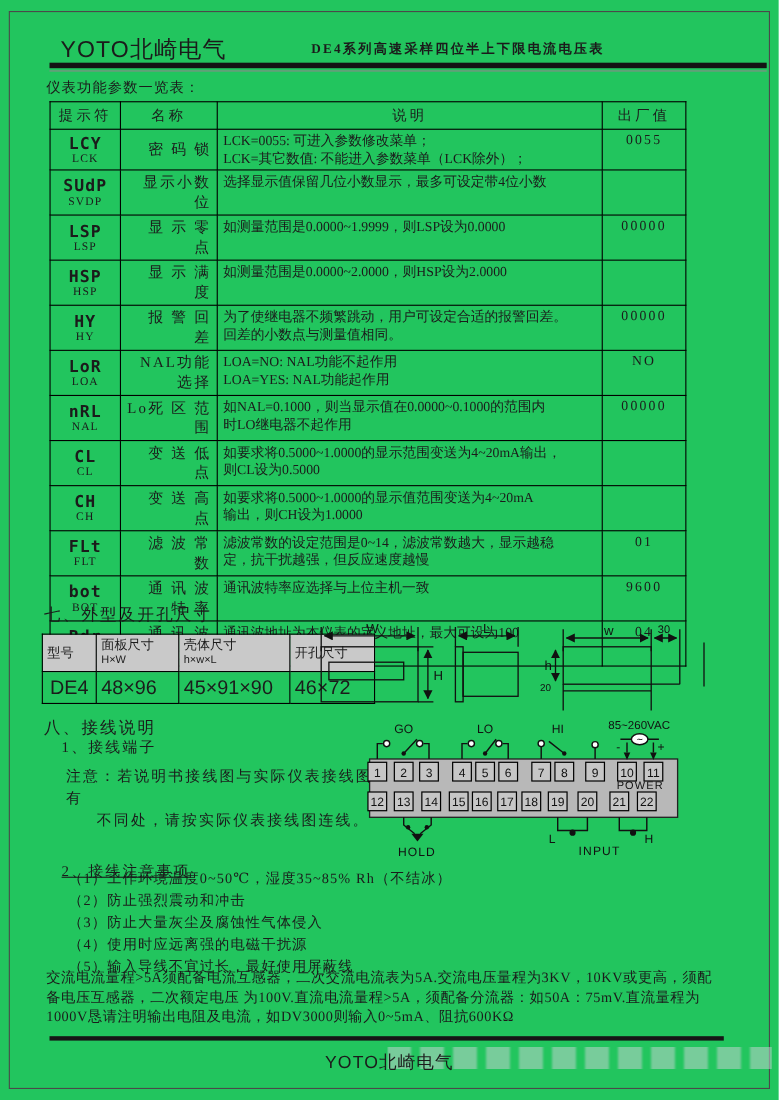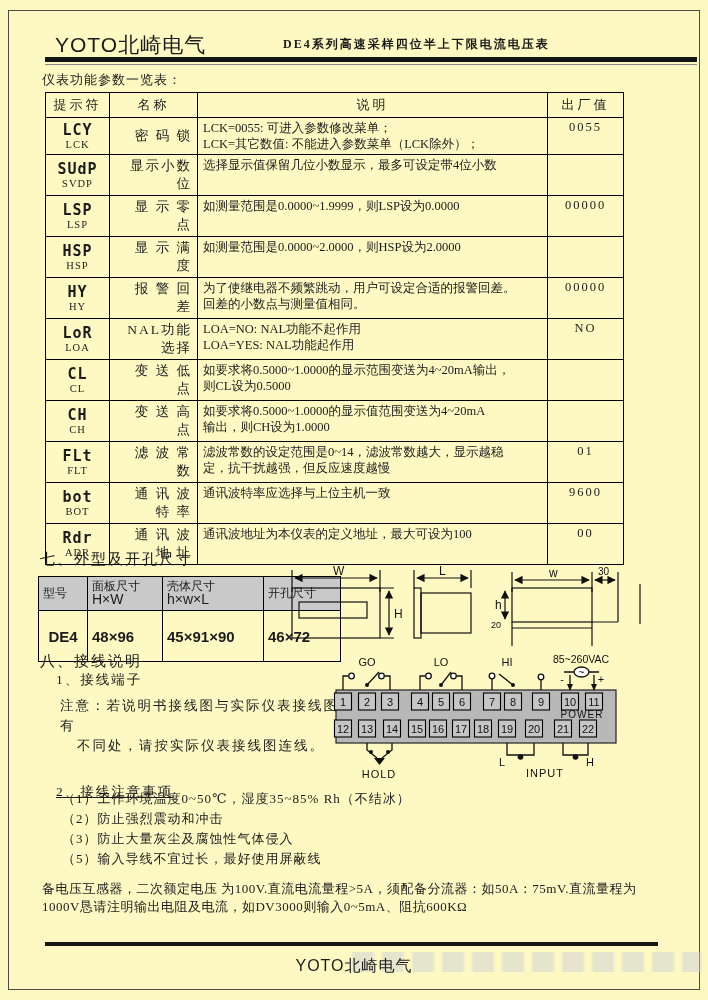--- a/index.html
+++ b/index.html
@@ -1,16 +1,16 @@
 <!DOCTYPE html>
 <html><head>
 <meta charset="utf-8">
 <style>
   html,body{margin:0;padding:0;background:#ffffff;}
-  .page{position:relative;width:708px;height:1000px;background:#fef9c3;overflow:hidden;
+  .page{position:relative;width:708px;height:1000px;background:#22c55e;overflow:hidden;
         font-family:"Liberation Serif","DejaVu Serif",serif;color:#1b1b1b;}
   .abs{position:absolute;}
   .page-border{left:8px;top:10px;width:690px;height:978px;border:1px solid #4a4a4a;}
 
   
   .brand{left:55px;top:31px;font-size:21px;letter-spacing:1px;}
   .brand .latin{font-family:"Liberation Sans","DejaVu Sans",sans-serif;}
   .doc-title{left:283px;top:36px;width:414px;font-size:12px;font-weight:bold;letter-spacing:2px;white-space:nowrap;}
   .rule-thick{left:45px;top:57px;width:652px;height:5px;background:#141414;}
   .rule-thin{left:45px;top:64px;width:652px;height:1px;background:#8a8a8a;}
@@ -28,31 +28,31 @@
   .code{font-size:10.5px;letter-spacing:1px;margin-top:1px;}
   .c-name{text-align:right;vertical-align:middle;font-size:13.5px;letter-spacing:2px;}
   .c-desc{vertical-align:top;font-size:12.5px;line-height:16px;}
   .c-fac{vertical-align:top;text-align:center;font-size:12.5px;letter-spacing:2px;padding-top:8px;}
 
   
   .sec-heading{font-size:15px;letter-spacing:2px;}
   .dims{left:38px;top:576px;}
   .dims th,.dims td{border:1px solid #000;text-align:left;}
   .dims th{background:#c9c9c9;font-weight:normal;font-size:12px;line-height:13px;padding:3px 4px;}
-  .dims th .sub{font-size:14px;font-family:"Liberation Sans","DejaVu Sans",sans-serif;}
-  .dims td{font-family:"Liberation Sans","DejaVu Sans",sans-serif;font-size:15px;height:26px;padding:12px 4px;text-align:left;font-weight:bold;}
+  .dims th .sub{font-size:10px;font-family:"Liberation Sans","DejaVu Sans",sans-serif;}
+  .dims td{font-family:"Liberation Sans","DejaVu Sans",sans-serif;font-size:18px;height:26px;padding:1px 4px;text-align:left;}
   .dims td.center{text-align:center;}
   svg text{font-family:"Liberation Sans","DejaVu Sans",sans-serif;fill:#111;}
   .dims-svg{left:288px;top:566px;}
   .term-svg{left:333px;top:653px;}
 
   
   .sub-item{font-size:13.5px;letter-spacing:2px;}
   .note-block{left:60px;top:696px;width:292px;font-size:13.5px;line-height:20px;letter-spacing:2px;}
-  .note-block .l2{margin-left:17px;}
+  .note-block .l2{margin-left:28px;}
   .notes{left:62px;top:790px;font-size:13px;letter-spacing:1px;}
   .notes div{height:20px;}
   .paragraph{left:42px;top:880px;width:636px;font-size:13px;line-height:17.5px;letter-spacing:0.5px;}
 
   
   .foot-rule{left:45px;top:942px;width:613px;height:4px;background:#161616;}
   .watermark{left:352px;top:938px;width:350px;height:42px;opacity:.5;filter:blur(1.2px);
      background:repeating-linear-gradient(90deg,#cdd3d9 0 22px,transparent 22px 30px);
      -webkit-mask-image:linear-gradient(#0000 0 14px,#000 14px 34px,#0000 34px);
      mask-image:linear-gradient(#0000 0 14px,#000 14px 34px,#0000 34px);}
@@ -153,20 +153,32 @@
           </td>
           <td class="c-name">NAL功能选择</td>
           <td class="c-desc">
             <div>LOA=NO: NAL功能不起作用</div>
             <div>LOA=YES: NAL功能起作用</div>
           </td>
           <td class="c-fac">NO</td>
         </tr>
         <tr>
           <td class="c-sym">
+            <div class="seg">nRL</div>
+            <div class="code">NAL</div>
+          </td>
+          <td class="c-name">Lo死 区 范 围</td>
+          <td class="c-desc">
+            <div>如NAL=0.1000，则当显示值在0.0000~0.1000的范围内</div>
+            <div>时LO继电器不起作用</div>
+          </td>
+          <td class="c-fac">00000</td>
+        </tr>
+        <tr>
+          <td class="c-sym">
             <div class="seg">CL</div>
             <div class="code">CL</div>
           </td>
           <td class="c-name">变 送 低 点</td>
           <td class="c-desc">
             <div>如要求将0.5000~1.0000的显示范围变送为4~20mA输出，</div>
             <div>则CL设为0.5000</div>
           </td>
           <td class="c-fac"></td>
         </tr>
@@ -207,21 +219,21 @@
         </tr>
         <tr>
           <td class="c-sym">
             <div class="seg">Rdr</div>
             <div class="code">ADR</div>
           </td>
           <td class="c-name">通 讯 波 地 址</td>
           <td class="c-desc">
             <div>通讯波地址为本仪表的定义地址，最大可设为100</div>
           </td>
-          <td class="c-fac">00</td>
+          <td class="c-fac">04</td>
         </tr>
       </tbody>
   </table>
 
   <div class="abs sec-heading" style="left:40px;top:550px;">七、外型及开孔尺寸</div>
   <table class="abs dims">
     <tbody>
         <tr>
       <th>型号</th>
       <th><span>面板尺寸</span><br><span class="sub">H×W</span></th>
@@ -386,23 +398,25 @@
     <text x="172" y="113" font-size="11" text-anchor="end">L</text>
     <text x="212" y="124" font-size="11" letter-spacing="1" text-anchor="middle">INPUT</text>
     <text x="253" y="113" font-size="11">H</text>
   </svg>
 
   <div class="abs sub-item" style="left:56px;top:783px;text-decoration:underline;">2、接线注意事项</div>
   <div class="abs notes">
       <div>（1）工作环境温度0~50℃，湿度35~85% Rh（不结冰）</div>
       <div>（2）防止强烈震动和冲击</div>
       <div>（3）防止大量灰尘及腐蚀性气体侵入</div>
+      <div>（4）使用时应远离强的电磁干扰源</div>
       <div>（5）输入导线不宜过长，最好使用屏蔽线</div>
     </div>
   <div class="abs paragraph">
+      <div>交流电流量程&gt;5A须配备电流互感器，二次交流电流表为5A.交流电压量程为3KV，10KV或更高，须配</div>
       <div>备电压互感器，二次额定电压 为100V.直流电流量程&gt;5A，须配备分流器：如50A：75mV.直流量程为</div>
       <div>1000V恳请注明输出电阻及电流，如DV3000则输入0~5mA、阻抗600KΩ</div>
     </div>
 
   <div class="abs foot-rule"></div>
   <div class="abs watermark"></div>
   <div class="abs footer-brand">
     <span class="latin">YOTO</span><span>北崎电气</span>
   </div>
 </div>

